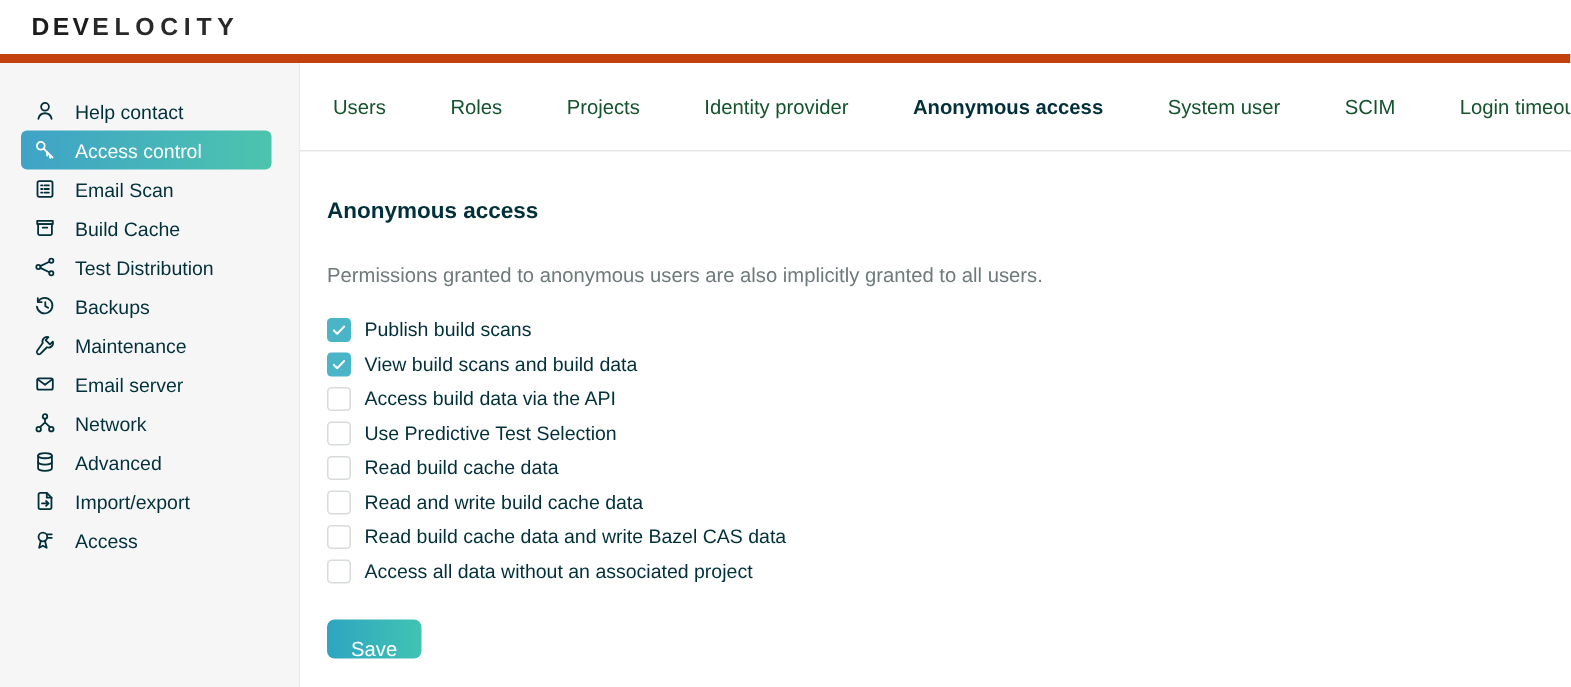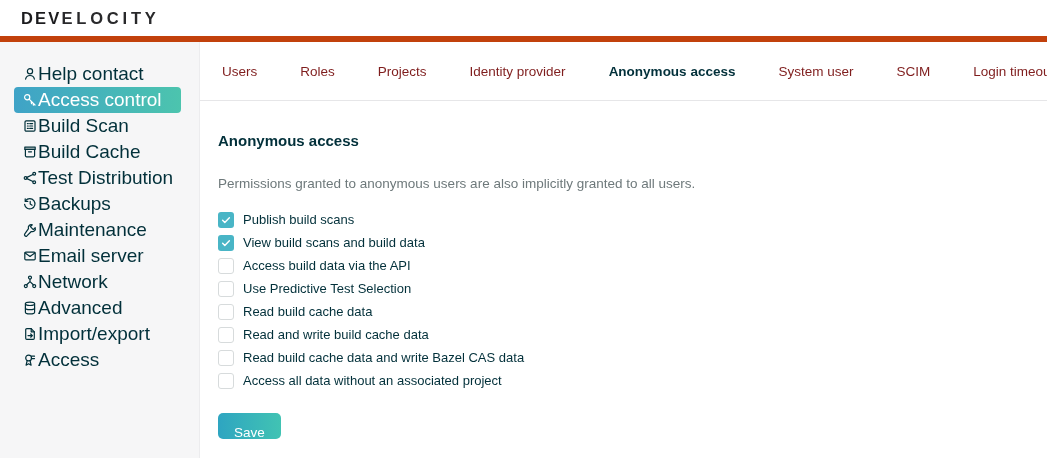--- a/index.html
+++ b/index.html
@@ -12,28 +12,28 @@
   html,body{width:1047px;height:458px;overflow:hidden;}
   body{font-family:"Liberation Sans",sans-serif;background:#fff;color:var(--ink);}
 
   .header{height:42px;background:#fff;border-bottom:6px solid #c2410c;display:flex;align-items:center;padding-left:21px;}
   .logo{font-size:16.5px;color:#1c1c1e;display:flex;align-items:baseline;white-space:nowrap;}
   .logo .bold{font-weight:700;letter-spacing:2.2px;}
   .logo .rest{font-weight:700;letter-spacing:3.8px;color:#29292b;}
 
   .shell{display:flex;height:416px;}
   .sidebar{width:200px;flex:none;background:#f6f6f7;border-right:1px solid #ececee;padding-top:19px;}
-  .side-item{height:26px;margin:0 18px 0 14px;display:flex;align-items:center;padding-left:8px;border-radius:4px;font-size:19px;color:var(--ink);cursor:pointer;white-space:nowrap;}
+  .side-item{height:26px;margin:0 18px 0 14px;display:flex;align-items:center;gap:12px;padding-left:8px;border-radius:4px;font-size:13px;color:var(--ink);cursor:pointer;white-space:nowrap;}
   .side-item.active{background:linear-gradient(90deg,var(--grad-a),var(--grad-b));color:#fff;}
   .side-item .icon{width:16px;height:16px;flex:none;display:flex;}
   .icon svg{width:100%;height:100%;}
 
   .main{flex:1;display:flex;flex-direction:column;background:#fff;}
   .tabs{height:59px;flex:none;display:flex;align-items:center;gap:43px;padding-left:22px;border-bottom:1px solid #e6e6e8;}
-  .tab{font-size:13.5px;color:#7f1d1d;cursor:pointer;white-space:nowrap;}
+  .tab{font-size:13.5px;color:#14532d;cursor:pointer;white-space:nowrap;}
   .tab.active{color:var(--ink);font-weight:700;}
 
   .content{padding:31px 0 0 18px;}
   .title{font-size:15px;font-weight:700;color:var(--ink);}
   .desc{margin-top:27px;font-size:13.5px;color:#6e797b;}
   .perm-list{margin-top:17px;}
   .perm-row{height:23px;display:flex;align-items:center;gap:9px;}
   .cbx{width:16px;height:16px;border-radius:3px;border:1px solid #d7dbdc;background:#fff;flex:none;cursor:pointer;display:flex;align-items:center;justify-content:center;}
   .cbx.checked{border:none;background:var(--check);}
   .cbx svg{width:12px;height:12px;}
@@ -70,21 +70,21 @@
         </span>
         <span>Access control</span>
       </div>
       <div class="side-item">
         <span class="icon">
           <svg viewBox="0 0 16 16" fill="none" stroke="currentColor" stroke-width="1.2" stroke-linecap="round" stroke-linejoin="round">
             <rect x="3" y="2.8" width="10" height="10.4" rx="1.2"></rect>
             <path d="M5.4 5.6h.9M7.7 5.6h2.9M5.4 8h.9M7.7 8h2.9M5.4 10.4h.9M7.7 10.4h2.9"></path>
           </svg>
         </span>
-        <span>Build Scan</span>
+        <span>Email Scan</span>
       </div>
       <div class="side-item">
         <span class="icon">
           <svg viewBox="0 0 16 16" fill="none" stroke="currentColor" stroke-width="1.2" stroke-linecap="round" stroke-linejoin="round">
             <path d="M3.4 5.4h9.2v6.2a1.2 1.2 0 0 1-1.2 1.2H4.6a1.2 1.2 0 0 1-1.2-1.2z"></path>
             <path d="M2.8 3.2h10.4v2.2H2.8z"></path>
             <path d="M6.5 7.8h3"></path>
           </svg>
         </span>
         <span>Build Cache</span>

